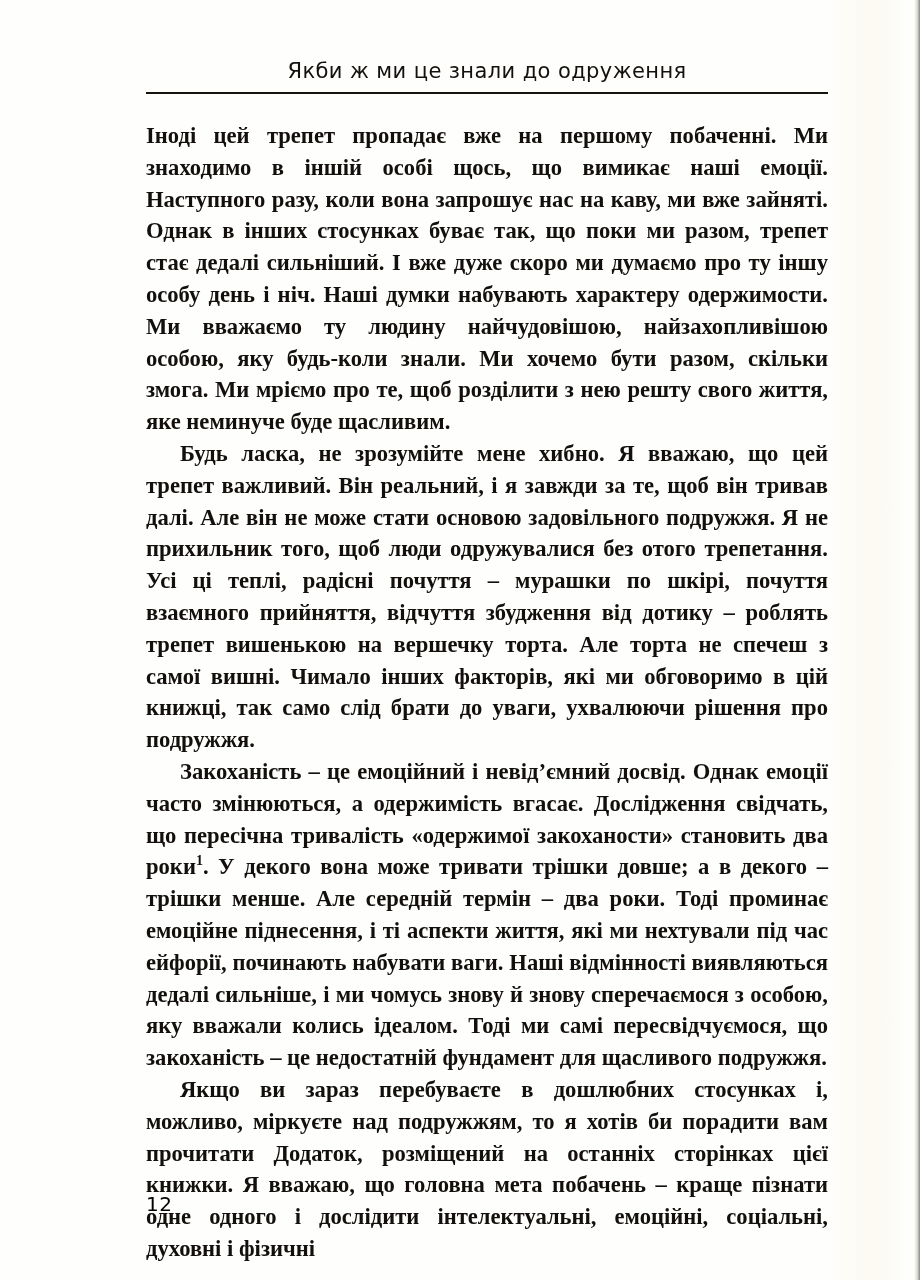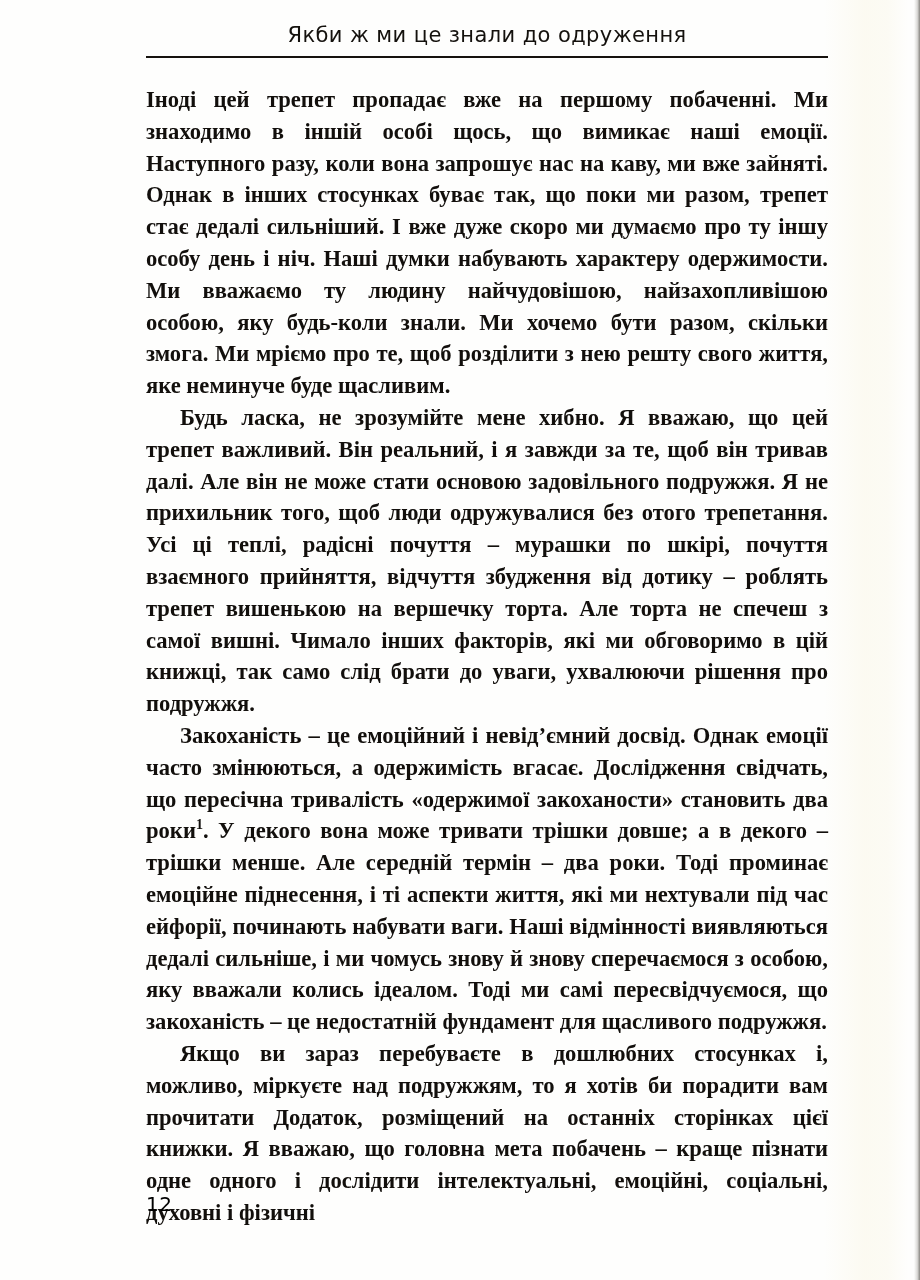--- a/index.html
+++ b/index.html
@@ -50,21 +50,21 @@
     top: 0;
     width: 682px;
   }
 
   .running-head {
     text-align: center;
     font-family: "DejaVu Sans", sans-serif;
     font-size: 21px;
     letter-spacing: 0.4px;
     color: #14110d;
-    margin-top: 24px;
+    margin-top: 60px;
     line-height: 1.1;
     white-space: nowrap;
   }
 
   .head-rule {
     margin-top: 9px;
     height: 2px;
     background: #16120e;
     width: 100%;
   }

